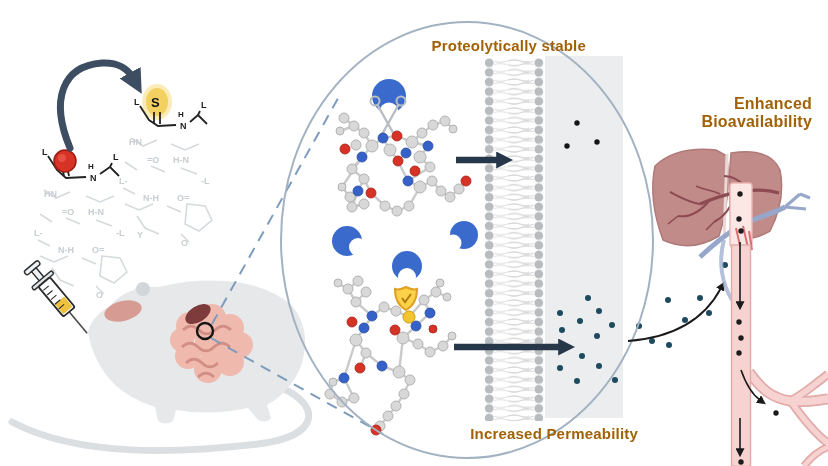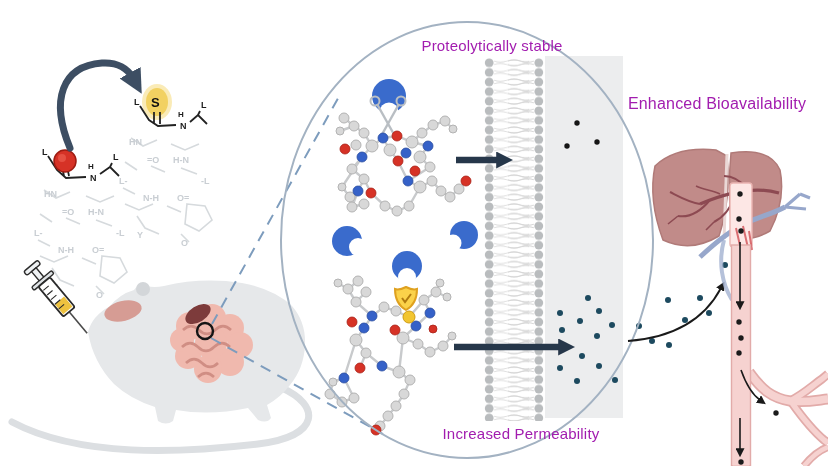--- a/index.html
+++ b/index.html
@@ -1,19 +1,19 @@
 <!DOCTYPE html>
 <html><head>
 <meta charset="utf-8">
 <style>
   html,body{margin:0;padding:0;background:#ffffff;}
   .canvas{position:relative;width:828px;height:466px;background:#fff;overflow:hidden;
           font-family:"Liberation Sans",sans-serif;}
   .canvas svg{position:absolute;left:0;top:0;}
-  .fig-label{position:absolute;font-weight:400;color:#a21caf;text-align:center;
+  .fig-label{position:absolute;font-weight:700;color:#a16207;text-align:right;
              font-family:"Liberation Sans",sans-serif;letter-spacing:.2px;}
   #lbl-stable{left:398px;top:37px;width:188px;font-size:15px;}
   #lbl-perm{left:404px;top:425px;width:234px;font-size:15px;}
   #lbl-bio{left:622px;top:95px;width:190px;font-size:16px;}
   .atom-g{fill:#d8d8d8;stroke:#b3b3b3;stroke-width:1;}
   .atom-b{fill:#3561c8;stroke:#2a4da0;stroke-width:.8;}
   .atom-r{fill:#d63226;stroke:#a82117;stroke-width:.8;}
   .atom-y{fill:#f2c530;stroke:#cf9c14;stroke-width:1;}
   .bond{fill:none;stroke:#c8cacc;stroke-width:2.4;}
   .chem-dark{font-size:9px;font-weight:700;fill:#1c1c1c;}

